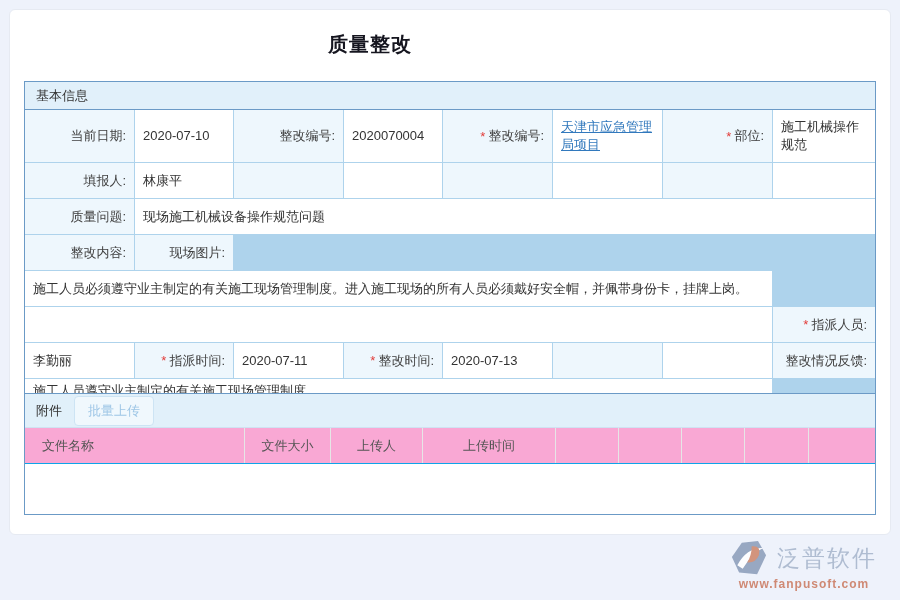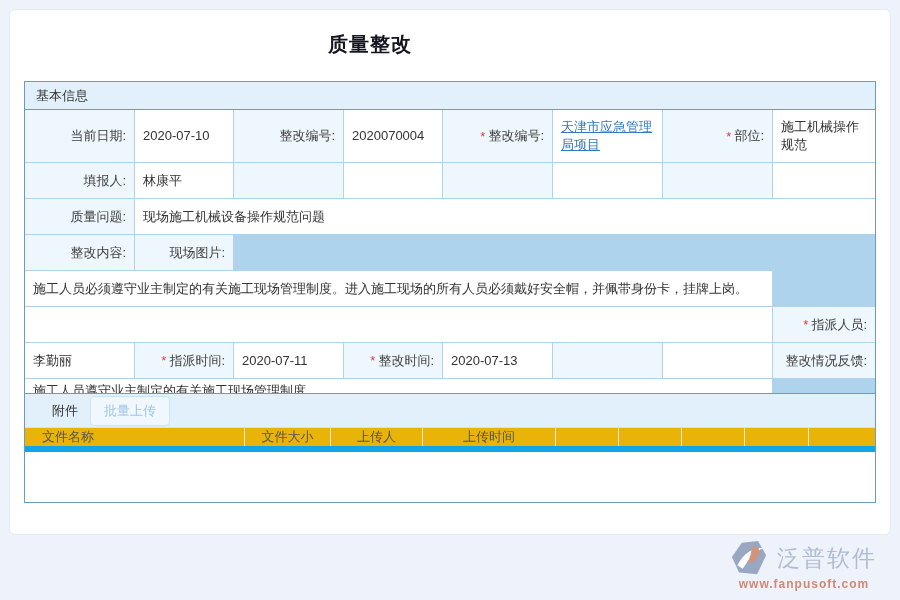--- a/index.html
+++ b/index.html
@@ -43,31 +43,31 @@
     padding:2px 8px 2px 4px; color:#404040; text-align:right;
   }
   .vc { background:#ffffff; padding:3px 8px; color:#333; line-height:1.35; }
   .span7 { grid-column:span 7; }
   .req { color:#e23c39; margin-right:3px; font-size:13px; }
   a.cell-link { color:#3279bd; text-decoration:underline; cursor:pointer; }
   
   .panel.attach { top:393px; }
   .attach-bar {
     height:34px; display:flex; align-items:center; background:#e1f0fa;
-    border-bottom:1px solid #cfe3f2; padding-left:27px; font-size:13px; color:#333;
+    border-bottom:1px solid #cfe3f2; padding-left:11px; font-size:13px; color:#333;
   }
   .btn-upload {
     margin-left:12px; padding:5px 13px; font-size:13px;
     background:#f0f8fd; border:1px solid #cde4f4; border-radius:4px;
     color:#9ec6e6; cursor:pointer;
   }
   .attach-header {
     display:grid;
     grid-template-columns:220px 86px 92px 133px 63px 63px 63px 64px 1fr;
-    height:24px; border-bottom:6px solid #0ea5e9; background:#eab308;
+    height:36px; border-bottom:1px solid #0ea5e9; background:#f9a8d4;
   }
   .ah-cell {
     display:flex; align-items:center; justify-content:center;
     font-size:13px; color:#555; border-right:1px solid #e6e6e6;
   }
   .ah-cell:last-child { border-right:none; }
   .ah-cell.first { justify-content:flex-start; padding-left:17px; }
   .attach-body { height:50px; background:#fff; }
   
   .logo {

